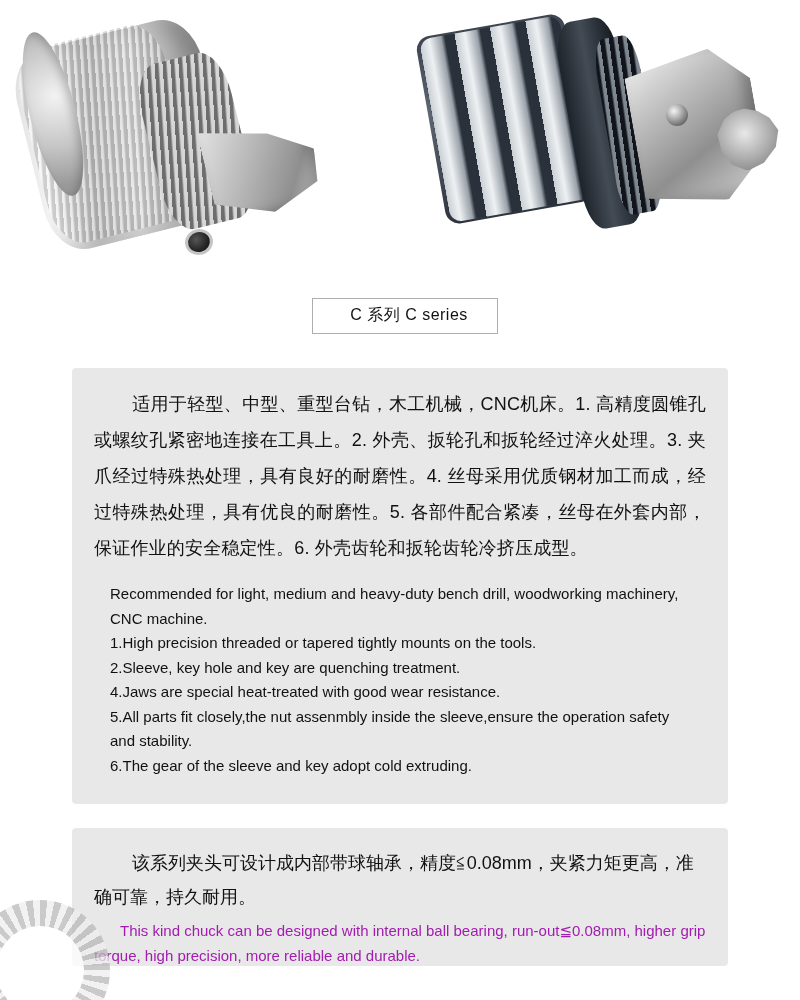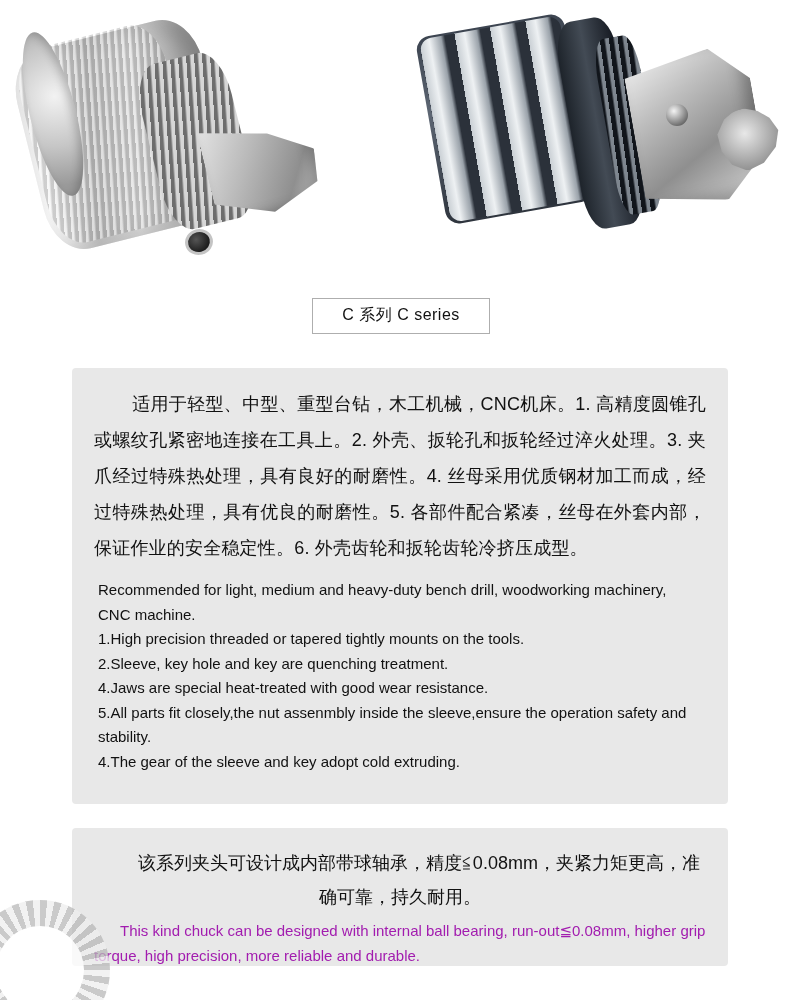--- a/index.html
+++ b/index.html
@@ -223,21 +223,21 @@
     border-radius: 50%;
     background: #ffffff;
   }
 
   
   .series-caption {
     position: absolute;
     left: 312px;
     top: 298px;
     width: 176px;
-    padding: 6px 0 7px 0;
+    padding: 6px 0 7px 8px;
     text-align: center;
     border: 1px solid #aeaeae;
     background: #ffffff;
     font-size: 16px;
     letter-spacing: .5px;
     color: #111;
   }
 
   
   .panel {
@@ -259,30 +259,29 @@
     letter-spacing: .2px;
     margin: 0 0 12px 0;
     text-align: justify;
   }
   .cn-block .indent { display: inline-block; width: 38px; }
 
   .en-block {
     font-size: 15px;
     line-height: 24.5px;
     color: #111;
-    margin: 4px;
+    margin: 16px;
   }
   .en-line { white-space: normal; }
 
   .note-cn {
     font-size: 18px;
     line-height: 34px;
     color: #111;
     margin: 0 0 4px 0;
-    text-align: center;
   }
   .note-cn .indent { display: inline-block; width: 38px; }
   .note-en {
     font-size: 15px;
     line-height: 25px;
     color: #a21caf;
     margin: 0;
   }
   .note-en .indent { display: inline-block; width: 26px; }
 </style>
@@ -316,21 +315,21 @@
 
 <div class="panel panel-main">
   <p class="cn-block"><span class="indent"></span><span>适用于轻型、中型、重型台钻，木工机械，CNC机床。1. 高精度圆锥孔或螺纹孔紧密地连接在工具上。2. 外壳、扳轮孔和扳轮经过淬火处理。3. 夹爪经过特殊热处理，具有良好的耐磨性。4. 丝母采用优质钢材加工而成，经过特殊热处理，具有优良的耐磨性。5. 各部件配合紧凑，丝母在外套内部，保证作业的安全稳定性。6. 外壳齿轮和扳轮齿轮冷挤压成型。</span></p>
 
   <div class="en-block">
     <div class="en-line">Recommended for light, medium and heavy-duty bench drill, woodworking machinery, CNC machine.</div>
     <div class="en-line">1.High precision threaded or tapered tightly mounts on the tools.</div>
     <div class="en-line">2.Sleeve, key hole and key are quenching treatment.</div>
     <div class="en-line">4.Jaws are special heat-treated with good wear resistance.</div>
     <div class="en-line">5.All parts fit closely,the nut assenmbly inside the sleeve,ensure the operation safety and stability.</div>
-    <div class="en-line">4.The gear of the sleeve and key adopt cold extruding.</div>
+    <div class="en-line">6.The gear of the sleeve and key adopt cold extruding.</div>
   </div>
 </div>
 
 <div class="panel panel-note">
   <p class="note-cn"><span class="indent"></span><span>该系列夹头可设计成内部带球轴承，精度≦0.08mm，夹紧力矩更高，准确可靠，持久耐用。</span></p>
   <p class="note-en"><span class="indent"></span><span>This kind chuck can be designed with internal ball bearing, run-out≦0.08mm, higher grip torque, high precision, more reliable and durable.</span></p>
 </div>
 
 <div class="bl-gear"></div>
 

